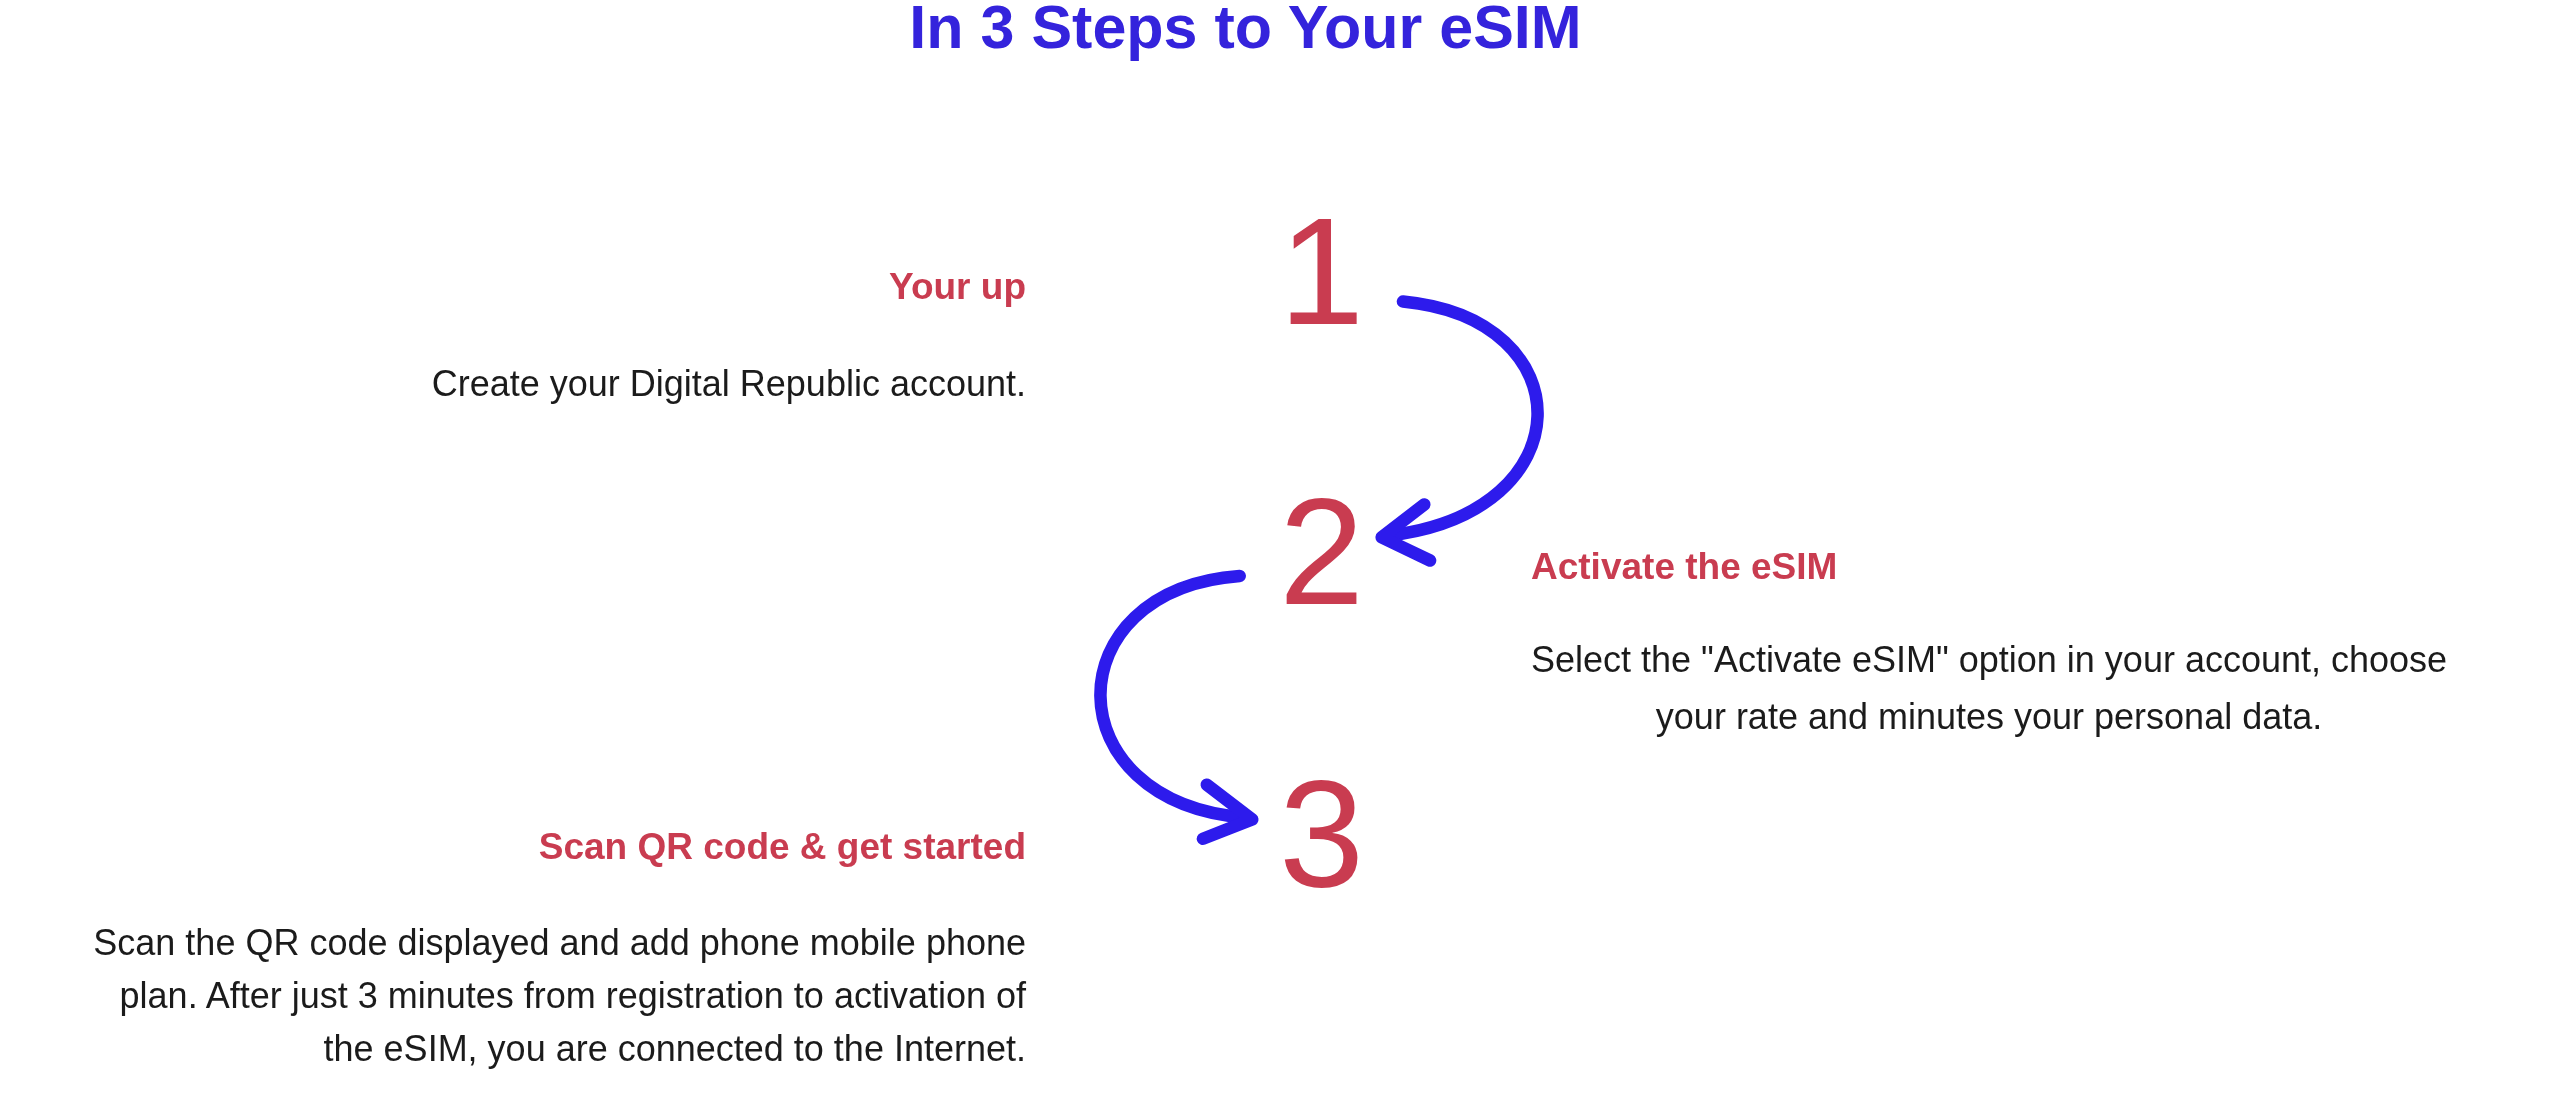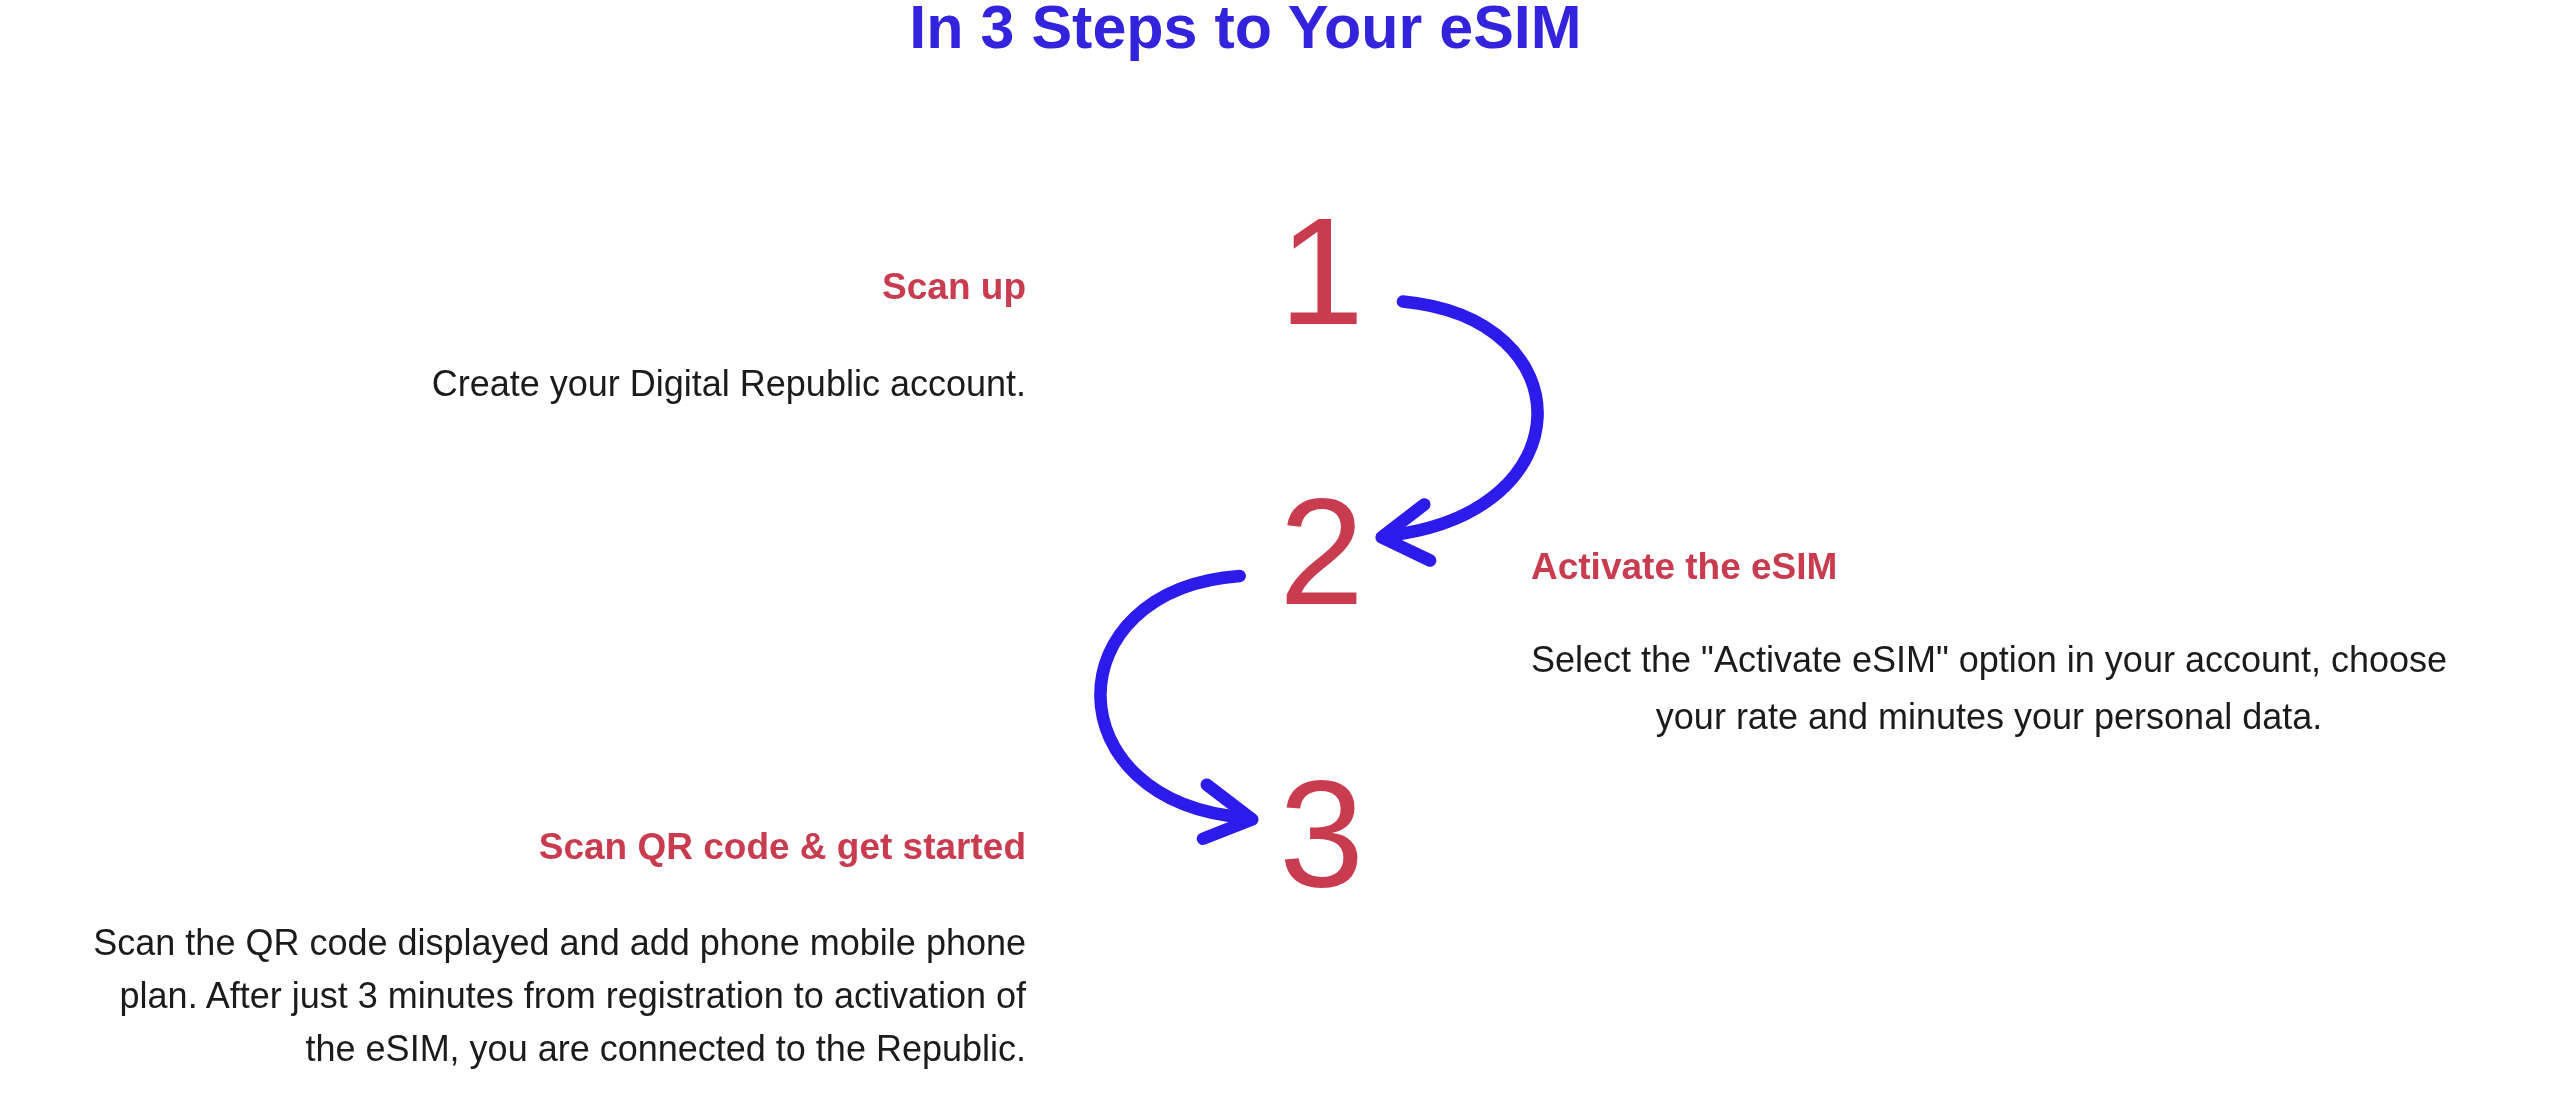--- a/index.html
+++ b/index.html
@@ -87,32 +87,32 @@
     <g>
       <path d="M 1283 596 C 1090 610, 1090 830, 1288 846"></path>
       <path d="M 1249 812 L 1296 848 L 1245 868"></path>
     </g>
   </svg>
 
   <div class="step-number" id="num-1">1</div>
   <div class="step-number" id="num-2">2</div>
   <div class="step-number" id="num-3">3</div>
 
-  <div class="step-label align-right" id="step1-label">Scan up</div>
+  <div class="step-label align-right" id="step1-label">Your up</div>
   <div class="step-desc align-right" id="step1-desc">
     <div class="line">Create your Digital Republic account.</div>
   </div>
 
   <div class="step-label align-left" id="step2-label">Activate the eSIM</div>
   <div class="step-desc align-left" id="step2-desc">
     <div class="line">Select the "Activate eSIM" option in your account, choose</div>
     <div class="line">your rate and minutes your personal data.</div>
   </div>
 
   <div class="step-label align-right" id="step3-label">Scan QR code &amp; get started</div>
   <div class="step-desc align-right" id="step3-desc">
     <div class="line">Scan the QR code displayed and add phone mobile phone</div>
     <div class="line">plan. After just 3 minutes from registration to activation of</div>
-    <div class="line">the eSIM, you are connected to the Republic.</div>
+    <div class="line">the eSIM, you are connected to the Internet.</div>
   </div>
 
 </div>
 
 
 </body></html>

